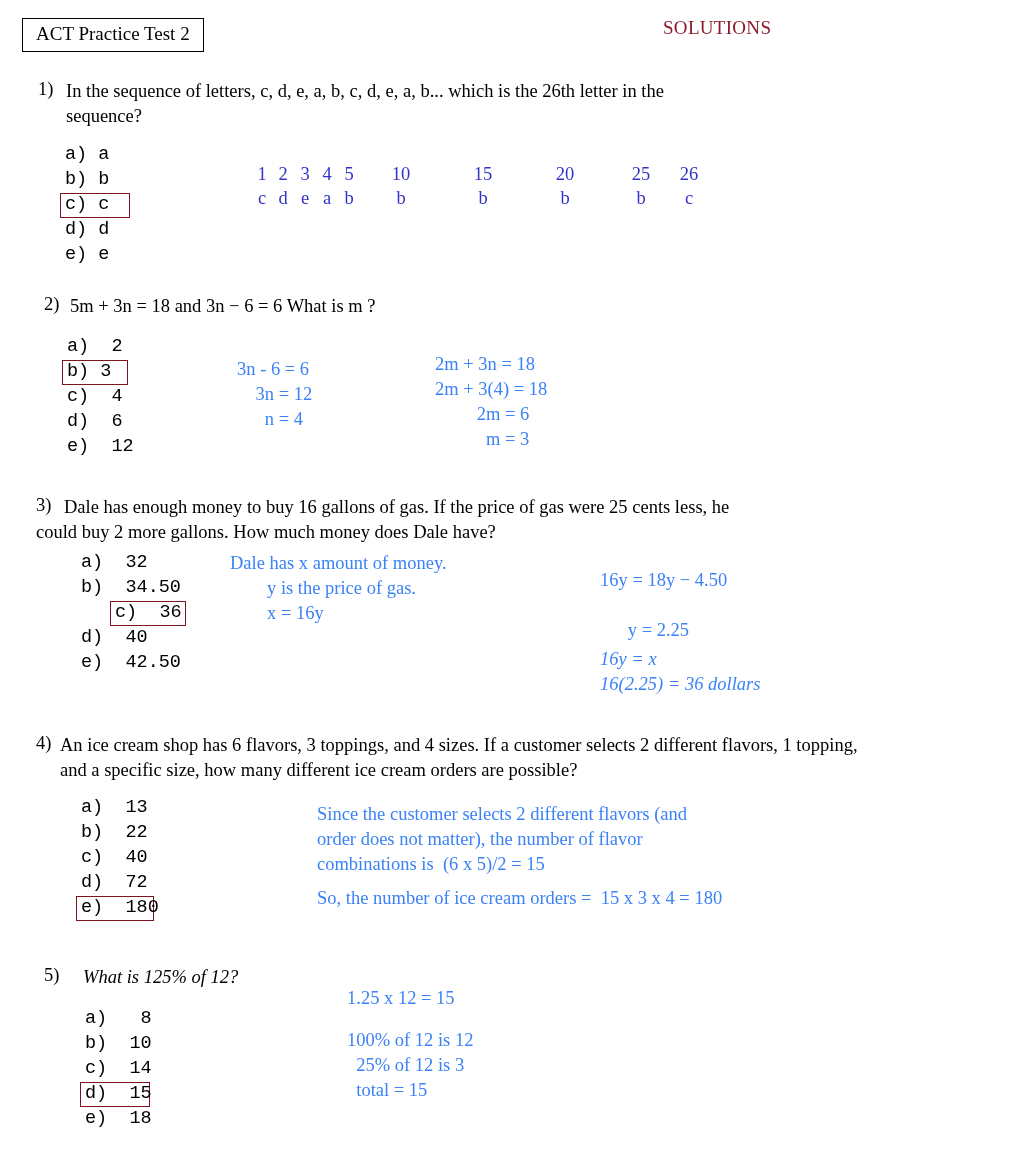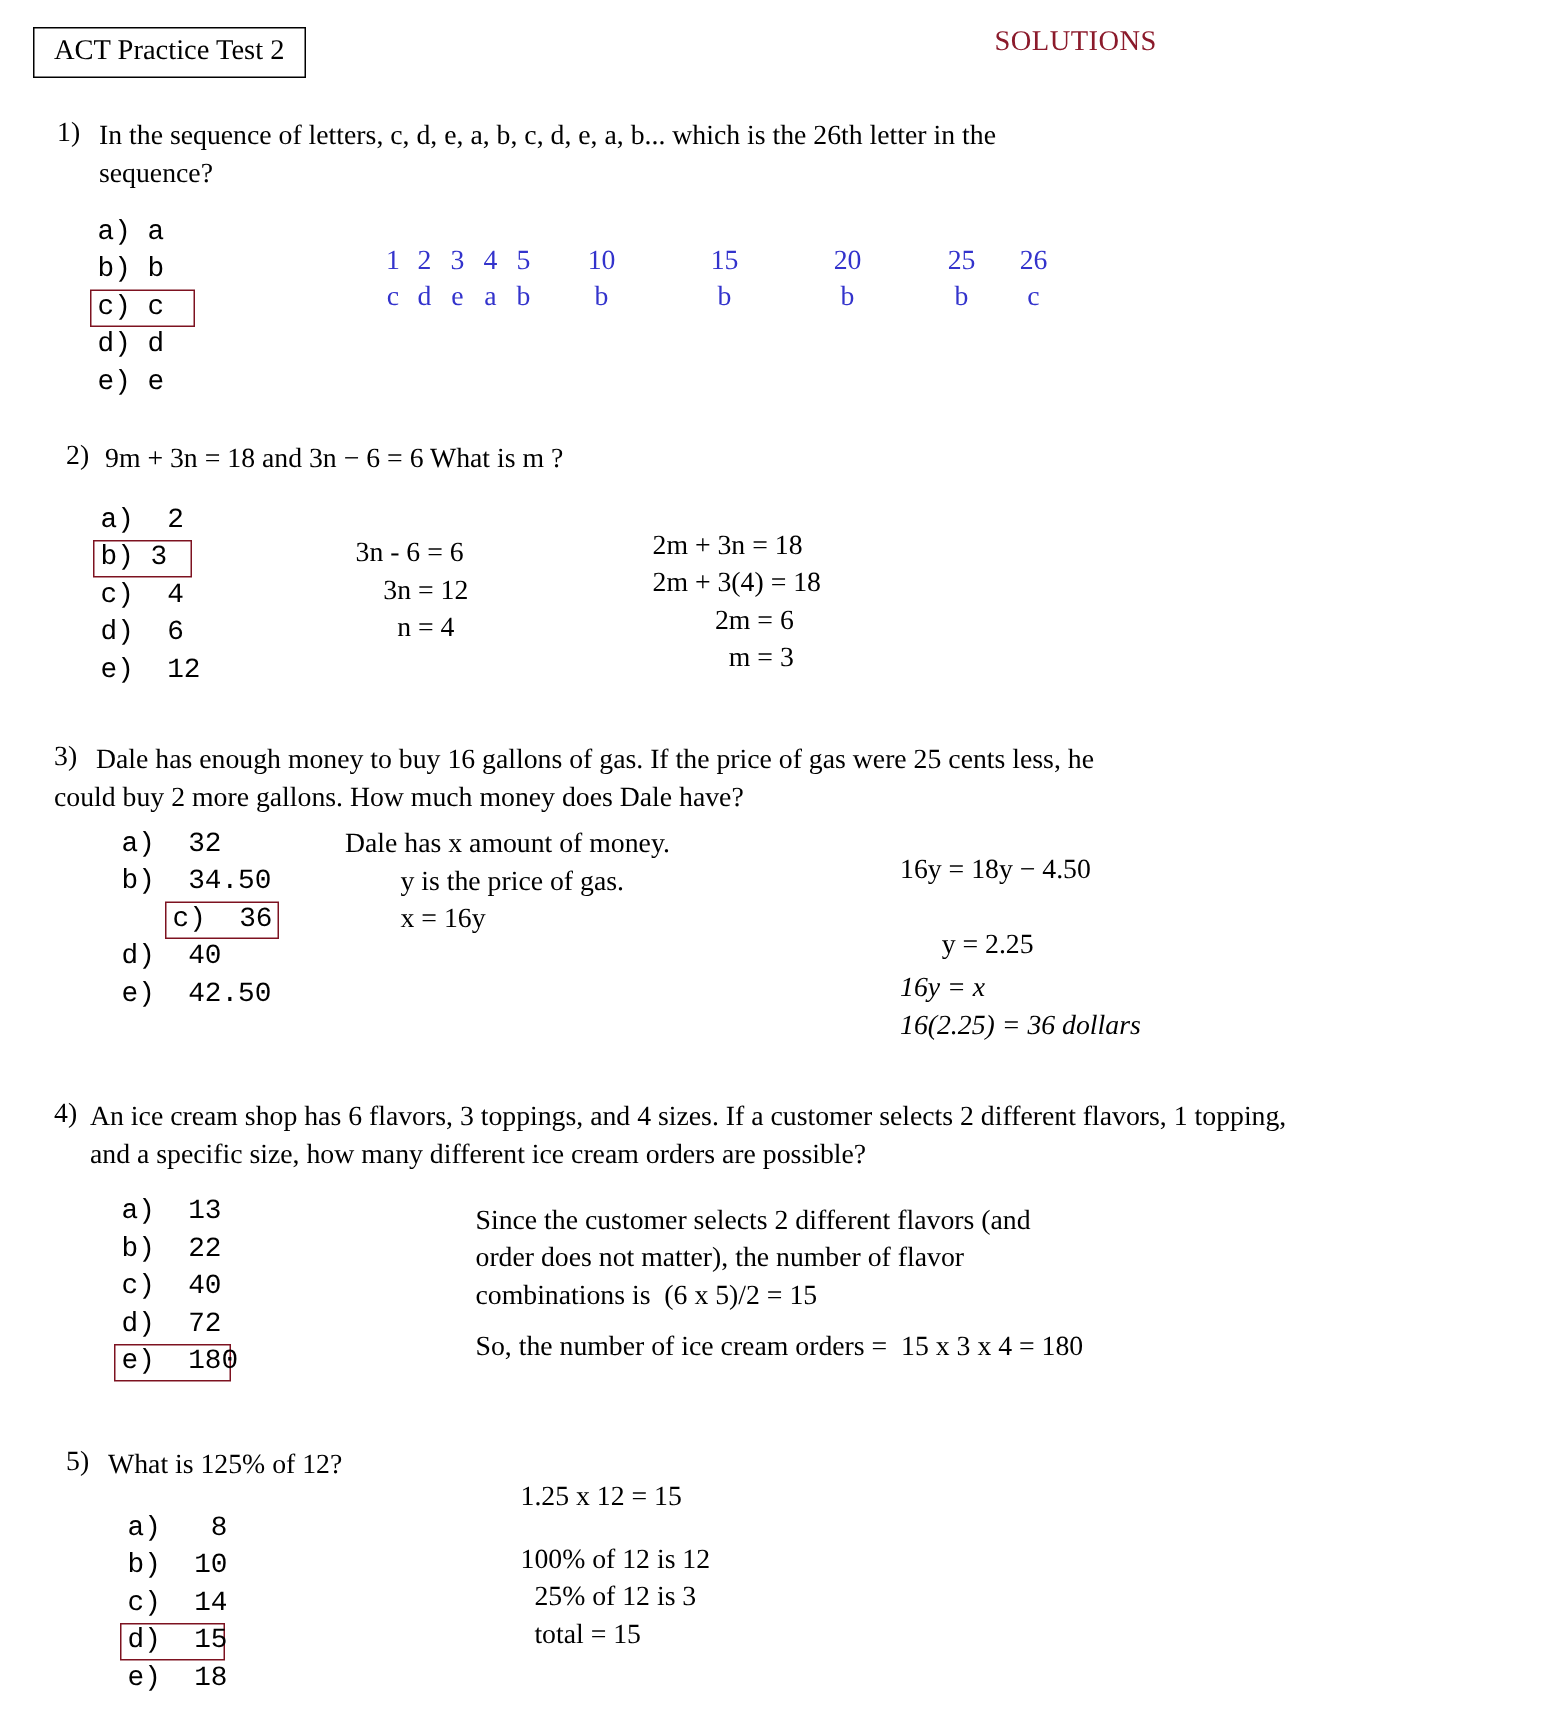--- a/index.html
+++ b/index.html
@@ -70,21 +70,21 @@
   }
   .choice.boxed {
     border: 1.5px solid #7d1220;
   }
   .choice .lbl { display: inline-block; }
   .choice .val { display: inline-block; }
 
   
   .work {
     position: absolute;
-    color: #000000;
+    color: #3b82f6;
     font-size: 18.5px;
     line-height: 1.35;
     white-space: pre;
   }
   .work.left { text-align: left; }
 
   
   .seqgrid {
     position: absolute;
     color: #3333cc;
@@ -123,21 +123,21 @@
     <div class="row">
       <span class="cell" style="width:20px;">1</span><span class="cell" style="width:22px;">2</span><span class="cell" style="width:22px;">3</span><span class="cell" style="width:22px;">4</span><span class="cell" style="width:22px;">5</span><span class="cell" style="width:82px;">10</span><span class="cell" style="width:82px;">15</span><span class="cell" style="width:82px;">20</span><span class="cell" style="width:70px;">25</span><span class="cell" style="width:26px;">26</span>
     </div>
     <div class="row">
       <span class="cell" style="width:20px;">c</span><span class="cell" style="width:22px;">d</span><span class="cell" style="width:22px;">e</span><span class="cell" style="width:22px;">a</span><span class="cell" style="width:22px;">b</span><span class="cell" style="width:82px;">b</span><span class="cell" style="width:82px;">b</span><span class="cell" style="width:82px;">b</span><span class="cell" style="width:70px;">b</span><span class="cell" style="width:26px;">c</span>
     </div>
   </div>
 
   <div class="qnum" style="left:44px; top:294px;">2)</div>
   <div class="qtext" style="left:70px; top:294px; width:700px;">
-    <div>9m + 3n = 18     and    3n − 6 = 6     What is m ?</div>
+    <div>5m + 3n = 18     and    3n − 6 = 6     What is m ?</div>
   </div>
 
   <div class="choices" style="left:62px; top:335px;">
     <div class="choice"><span class="lbl">a)</span>&nbsp;&nbsp;<span class="val">2</span></div>
     <div class="choice boxed" style="width:66px;"><span class="lbl">b)</span>&nbsp;<span class="val">3</span></div>
     <div class="choice"><span class="lbl">c)</span>&nbsp;&nbsp;<span class="val">4</span></div>
     <div class="choice"><span class="lbl">d)</span>&nbsp;&nbsp;<span class="val">6</span></div>
     <div class="choice"><span class="lbl">e)</span>&nbsp;&nbsp;<span class="val">12</span></div>
   </div>
 
@@ -185,21 +185,21 @@
     <div class="choice"><span class="lbl">d)</span>&nbsp;&nbsp;<span class="val">72</span></div>
     <div class="choice boxed" style="width:78px;"><span class="lbl">e)</span>&nbsp;&nbsp;<span class="val">180</span></div>
   </div>
 
   <div class="work left" style="left:317px; top:802px;">Since the customer selects 2 different flavors (and
 order does not matter), the number of flavor
 combinations is  (6 x 5)/2 = 15</div>
   <div class="work left" style="left:317px; top:886px;">So, the number of ice cream orders =  15 x 3 x 4 = 180</div>
 
   <div class="qnum" style="left:44px; top:965px;">5)</div>
-  <div class="qtext" style="left:72px; top:965px; width:600px;">
+  <div class="qtext" style="left:83px; top:965px; width:600px;font-style:italic;">
     <div>What is 125% of 12?</div>
   </div>
 
   <div class="choices" style="left:80px; top:1007px;">
     <div class="choice"><span class="lbl">a)</span>&nbsp;&nbsp;&nbsp;<span class="val">8</span></div>
     <div class="choice"><span class="lbl">b)</span>&nbsp;&nbsp;<span class="val">10</span></div>
     <div class="choice"><span class="lbl">c)</span>&nbsp;&nbsp;<span class="val">14</span></div>
     <div class="choice boxed" style="width:70px;"><span class="lbl">d)</span>&nbsp;&nbsp;<span class="val">15</span></div>
     <div class="choice"><span class="lbl">e)</span>&nbsp;&nbsp;<span class="val">18</span></div>
   </div>

